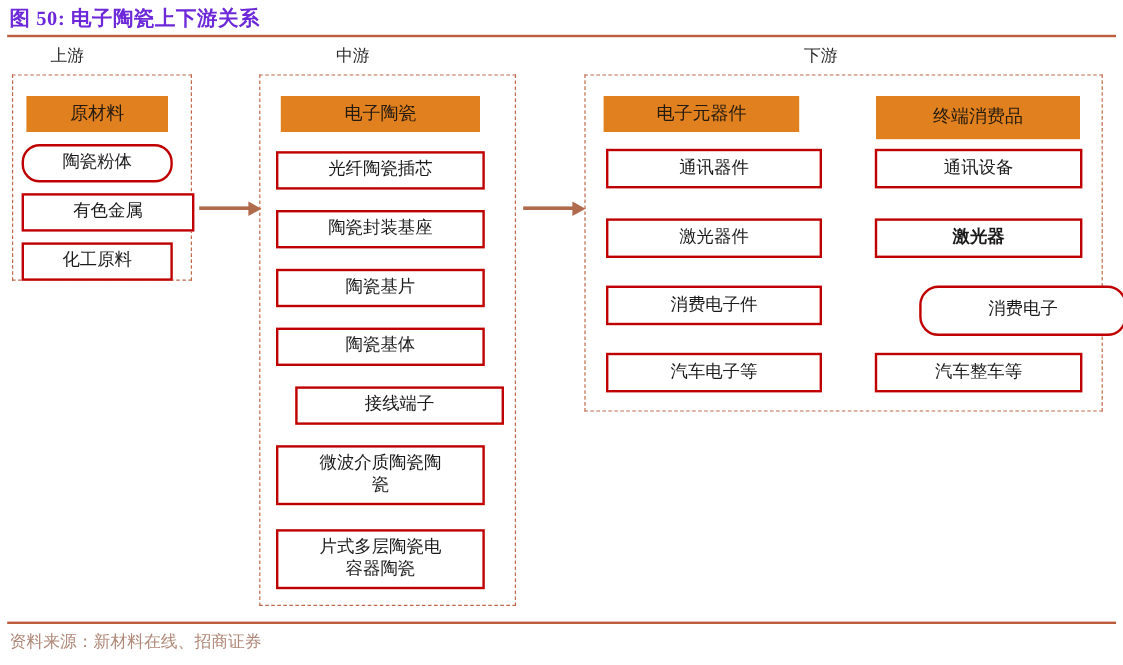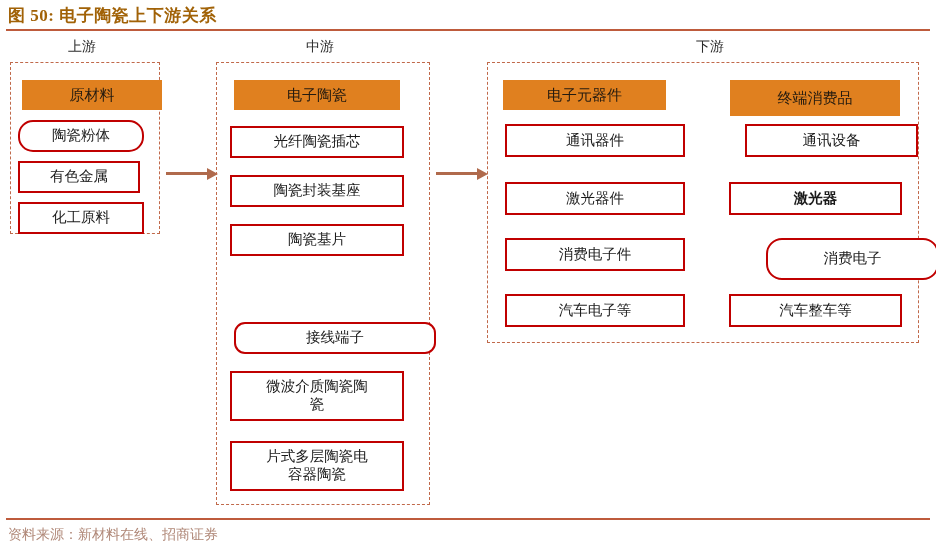--- a/index.html
+++ b/index.html
@@ -17,41 +17,41 @@
     background: #ffffff;
   }
 
   
   .fig-title {
     position: absolute;
     left: 8px;
     top: 4px;
     font-size: 17px;
     font-weight: bold;
-    color: #a16207;
+    color: #6d28d9;
     letter-spacing: 0.5px;
     white-space: nowrap;
   }
   .title-rule {
     position: absolute;
     left: 6px;
     top: 29px;
     width: 924px;
     height: 2px;
     background: #BE5B3C;
   }
 
   
   .sec-label {
     position: absolute;
     font-size: 14px;
     color: #2b2b2b;
     font-family: Liberation Mono, monospace;
     white-space: nowrap;
-    text-align: center;
+    text-align: left;
   }
 
   
   .group {
     position: absolute;
     border: 1.5px dashed #C0694A;
     background: transparent;
   }
 
   
@@ -124,59 +124,60 @@
 
   <div class="fig-title">图 50: 电子陶瓷上下游关系</div>
   <div class="title-rule"></div>
 
   <div class="sec-label" style="left:42px; top:38px; width:80px;">上游</div>
   <div class="sec-label" style="left:280px; top:38px; width:80px;">中游</div>
   <div class="sec-label" style="left:670px; top:38px; width:80px;">下游</div>
 
   <div class="group" style="left:10px; top:62px; width:150px; height:172px;"></div>
 
-  <div class="box head" style="left:22px; top:80px; width:140px; height:30px;">原材料</div>
+  <div class="box head" style="left:22px; top:80px; width:118px; height:30px;">原材料</div>
 
   <div class="box item" style="left:18px; top:120px; width:126px; height:32px;border-radius:15px;">陶瓷粉体</div>
-  <div class="box item" style="left:18px; top:161px; width:122px; height:32px;">有色金属</div>
+  <div class="box item" style="left:18px; top:161px; width:144px; height:32px;">有色金属</div>
   <div class="box item" style="left:18px; top:202px; width:126px; height:32px;">化工原料</div>
 
   <div class="arrow" style="left:166px; top:168px; width:52px;">
     <div class="shaft" style="width:42px;"></div>
     <div class="head" style="left:41px;"></div>
   </div>
 
   <div class="group" style="left:216px; top:62px; width:214px; height:443px;"></div>
 
   <div class="box head" style="left:234px; top:80px; width:166px; height:30px;">电子陶瓷</div>
 
   <div class="box item" style="left:230px; top:126px; width:174px; height:32px;">光纤陶瓷插芯</div>
   <div class="box item" style="left:230px; top:175px; width:174px; height:32px;">陶瓷封装基座</div>
   <div class="box item" style="left:230px; top:224px; width:174px; height:32px;">陶瓷基片</div>
-  <div class="box item" style="left:234px; top:322px; width:202px; height:32px;border-radius:11px;">接线端子</div>
+  <div class="box item" style="left:230px; top:273px; width:174px; height:32px;">陶瓷基体</div>
+  <div class="box item" style="left:246px; top:322px; width:174px; height:32px;">接线端子</div>
   <div class="box item" style="left:230px; top:371px; width:174px; height:50px;">微波介质陶瓷陶
 瓷</div>
   <div class="box item" style="left:230px; top:441px; width:174px; height:50px;">片式多层陶瓷电
 容器陶瓷</div>
 
   <div class="arrow" style="left:436px; top:168px; width:52px;">
     <div class="shaft" style="width:42px;"></div>
     <div class="head" style="left:41px;"></div>
   </div>
 
   <div class="group" style="left:487px; top:62px; width:432px; height:281px;"></div>
 
   <div class="box head" style="left:503px; top:80px; width:163px; height:30px;">电子元器件</div>
   <div class="box item" style="left:505px; top:124px; width:180px; height:33px;">通讯器件</div>
   <div class="box item" style="left:505px; top:182px; width:180px; height:33px;">激光器件</div>
   <div class="box item" style="left:505px; top:238px; width:180px; height:33px;">消费电子件</div>
   <div class="box item" style="left:505px; top:294px; width:180px; height:33px;">汽车电子等</div>
 
   <div class="box head" style="left:730px; top:80px; width:170px; height:36px;">终端消费品</div>
-  <div class="box item" style="left:729px; top:124px; width:173px; height:33px;margin-left:16px;">通讯设备</div>
+  <div class="box item" style="left:729px; top:124px; width:173px; height:33px;">通讯设备</div>
   <div class="box item" style="left:729px; top:182px; width:173px; height:33px;font-weight:bold;">激光器</div>
   <div class="box item" style="left:766px; top:238px; width:173px; height:42px;border-radius:16px;">消费电子</div>
   <div class="box item" style="left:729px; top:294px; width:173px; height:33px;">汽车整车等</div>
 
   <div class="foot-rule"></div>
   <div class="foot-text">资料来源：新材料在线、招商证券</div>
 
 </div>
 
 </body></html>

